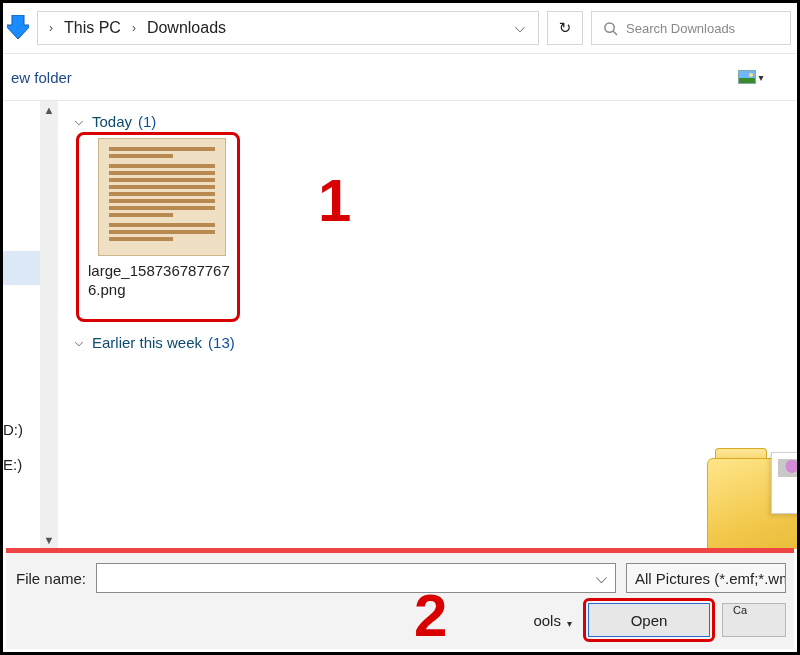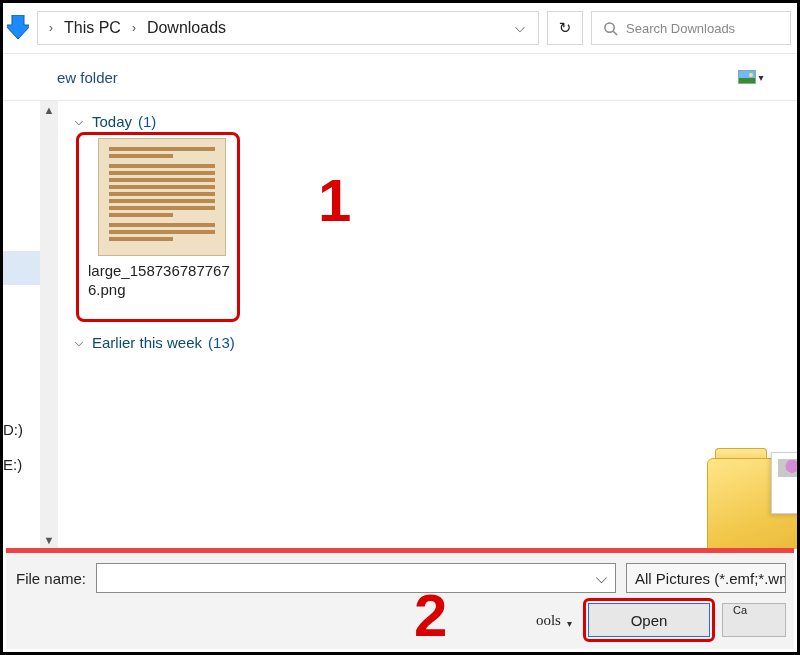--- a/index.html
+++ b/index.html
@@ -104,21 +104,20 @@
     height: 48px;
     display: flex;
     align-items: center;
     padding: 0 10px 0 2px;
     gap: 10px;
     font-size: 15px;
   }
   .newfolder {
     color: #204a87;
     padding: 4px 6px;
-    margin-left: 46px;
   }
   .spacer { flex: 1; }
   .view-btn {
     width: 32px; height: 28px;
     border: 1px solid transparent;
     display: inline-flex;
     align-items: center;
     justify-content: center;
     gap: 2px;
   }
@@ -326,21 +325,20 @@
     justify-content: flex-end;
     gap: 12px;
     position: relative;
   }
   .tools {
     display: flex;
     align-items: flex-end;
     gap: 6px;
     font-size: 15px;
     padding-right: 4px;
-    font-family: Liberation Serif, serif;
   }
   .open-btn {
     width: 122px; height: 34px;
     border: 1px solid #2e6bd6;
     background: #e7e7e7;
     display: inline-flex;
     align-items: center;
     justify-content: center;
     font-size: 15px;
     position: relative;

